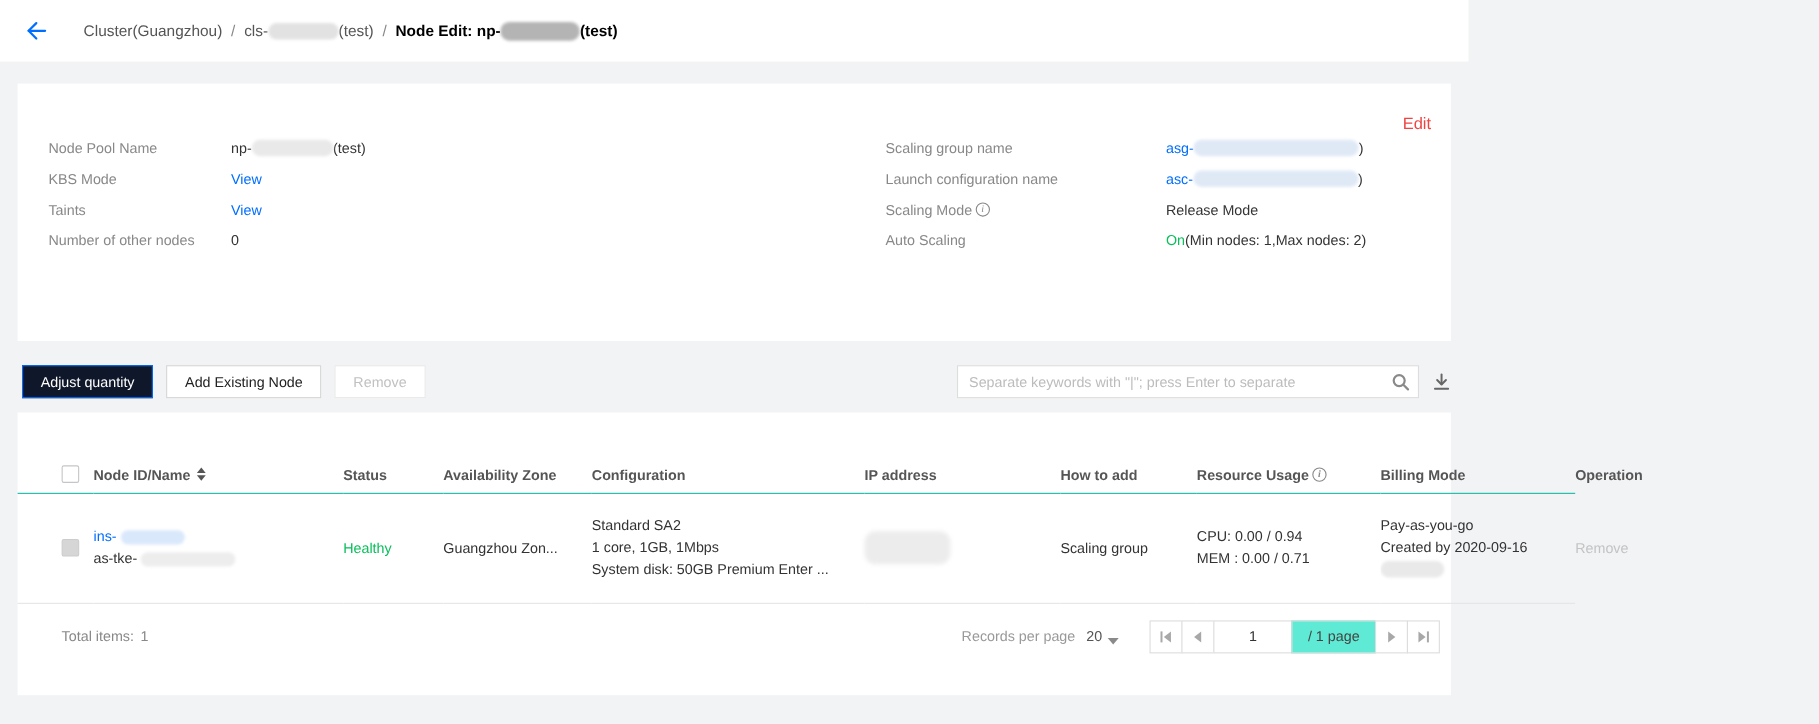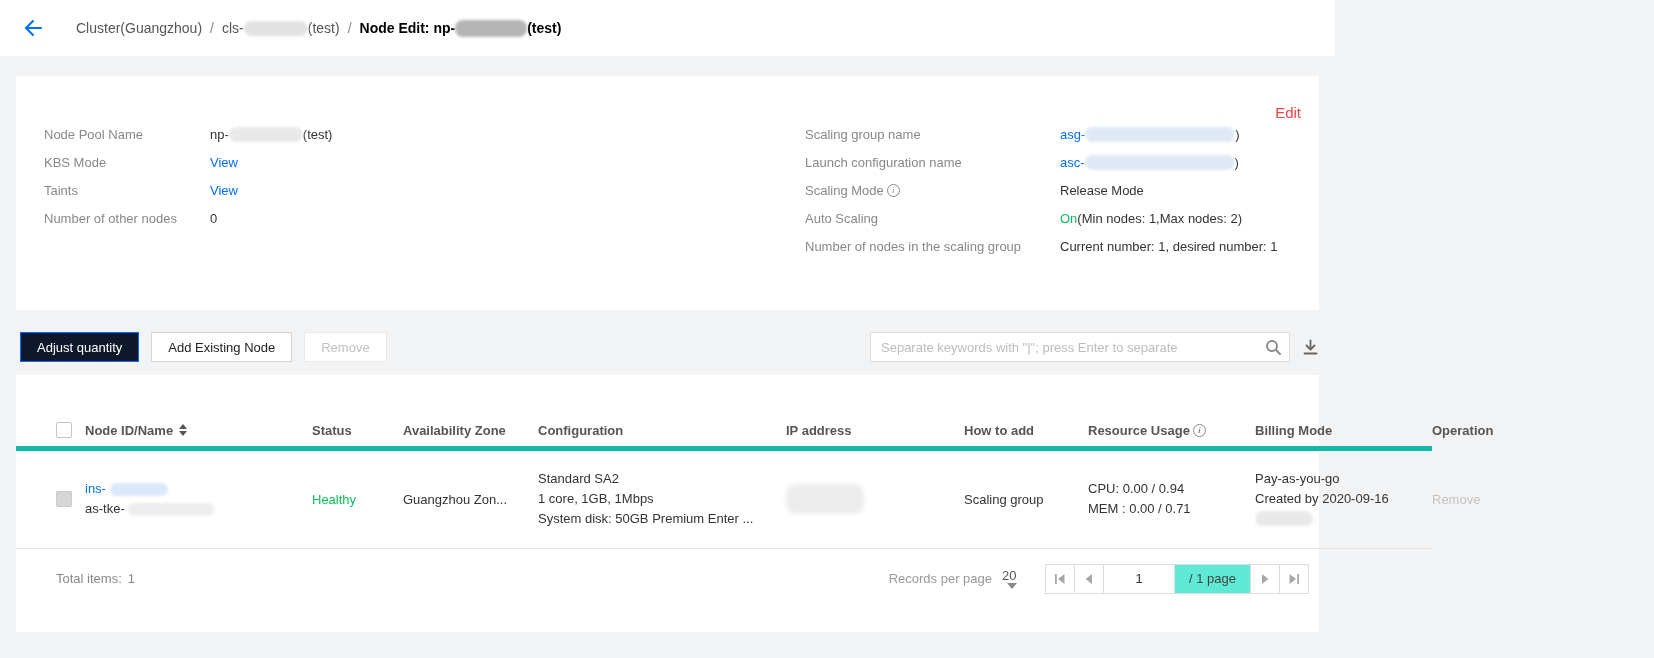--- a/index.html
+++ b/index.html
@@ -75,39 +75,39 @@
   .search-box input::placeholder { color:#bcbcbc; }
   .search-icon { position:absolute; right:8px; top:6px; width:18px; height:18px; color:#8a8a8a; cursor:pointer; }
   .search-icon svg { width:18px; height:18px; display:block; }
   .download-icon { margin-left:12px; width:17px; height:17px; color:#666; cursor:pointer; }
   .download-icon svg { width:17px; height:17px; display:block; }
 
   
   .card-table { height:257px; padding-top:40px; }
   table { width:100%; border-collapse:collapse; table-layout:fixed; }
   th, td { text-align:left; font-size:13px; padding:0; vertical-align:middle; }
-  thead th { color:#555; font-weight:bold; height:33px; border-bottom:5px solid #14b8a6; }
+  thead th { color:#555; font-weight:bold; height:33px; border-bottom:1px solid #14b8a6; }
   tbody td { height:100px; border-bottom:1px solid #e5e5e5; color:#333; }
   .cell-check { padding-left:40px; }
   .checkbox { width:16px; height:16px; border:1px solid #c5c5c5; border-radius:2px; background:#fff; cursor:pointer; }
   .checkbox-filled { background:#d6d6d6; border-color:#cccccc; }
   .th-flex { display:inline-flex; align-items:center; }
   .sort-icon { display:inline-flex; flex-direction:column; margin-left:6px; cursor:pointer; }
   .sort-icon .tri-up    { width:0; height:0; border-left:4px solid transparent; border-right:4px solid transparent; border-bottom:5px solid #555; margin-bottom:2px; }
   .sort-icon .tri-down  { width:0; height:0; border-left:4px solid transparent; border-right:4px solid transparent; border-top:5px solid #555; }
   .line { line-height:20px; white-space:nowrap; overflow:hidden; }
   .muted-op { color:#c3c3c3; cursor:default; font-size:13px; }
 
   
   .table-footer { display:flex; align-items:center; height:60px; padding:0 10px 0 40px; font-size:13px; color:#888; }
   .total-label { color:#888; }
   .total-value { color:#888; margin-left:6px; }
   .footer-right { margin-left:auto; display:flex; align-items:center; }
   .records-label { color:#999; }
-  .page-size { color:#555; margin-left:10px; display:inline-flex; align-items:flex-start; cursor:pointer;flex-direction:column; }
+  .page-size { color:#555; margin-left:10px; display:inline-flex; align-items:flex-end; cursor:pointer; }
   .caret-down { width:0; height:0; border-left:5px solid transparent; border-right:5px solid transparent; border-top:6px solid #8a8a8a; margin-left:5px; }
   .pager { display:flex; align-items:center; margin-left:28px; height:30px; }
   .pg-btn {
     width:30px; height:30px; border:1px solid #ddd; background:#fff; display:flex;
     align-items:center; justify-content:center; color:#aaa; cursor:pointer; margin-left:-1px;
   }
   .pg-btn:first-child { margin-left:0; }
   .pg-btn svg { width:12px; height:12px; display:block; }
   .pg-input {
     width:72px; height:30px; border:1px solid #ddd; margin-left:-1px; text-align:center;
@@ -193,24 +193,20 @@
             <span class="info-icon">i</span>
           </div>
           <div class="fvalue">Release Mode</div>
         </div>
         <div class="field">
           <div class="flabel">Auto Scaling</div>
           <div class="fvalue">
             <span class="green">On</span>
             <span>(Min nodes: 1,Max nodes: 2)</span>
           </div>
-        </div>
-        <div class="field">
-          <div class="flabel">Number of nodes in the scaling group</div>
-          <div class="fvalue">Current number: 1, desired number: 1</div>
         </div>
       </div>
     </div>
   </div>
 
   <div class="toolbar">
     <button class="btn btn-primary">Adjust quantity</button>
     <button class="btn btn-default">Add Existing Node</button>
     <button class="btn btn-disabled">Remove</button>
     <div class="toolbar-right">

